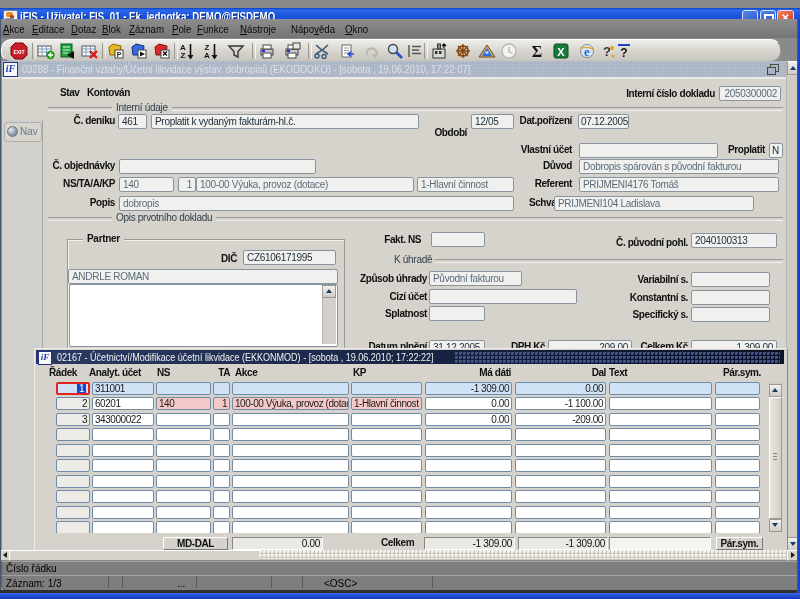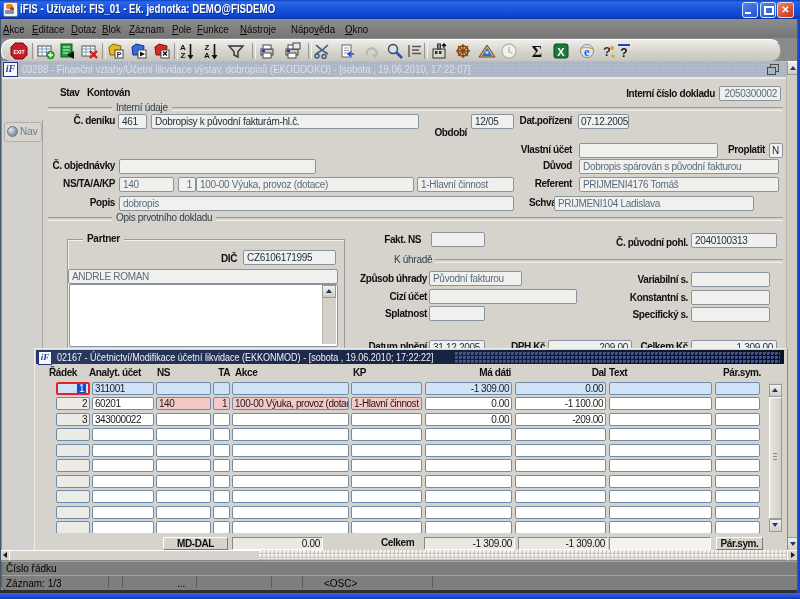--- a/index.html
+++ b/index.html
@@ -14,21 +14,21 @@
 .cell.ind{background:#ecebe6;}
 .cell.blue{background:#cfe2f6;}
 .cell.pink{background:#f5c9c7;}
 .hl{position:absolute;font:bold 10px "Liberation Sans",sans-serif;letter-spacing:-0.4px;color:#101010;white-space:nowrap;}
 .sep{position:absolute;width:2px;height:16px;border-left:1px solid #9a9a94;border-right:1px solid #f5f4f0;top:3px;}
 .ticon{position:absolute;top:2px;width:18px;height:18px;}
 </style></head>
 <body>
 <div id="app">
 
-<div class="abs" id="titlebar" style="left:0;top:0;width:800px;height:19px;background:linear-gradient(180deg,#0c3ec0 0%,#2a68ea 10%,#1a54dc 45%,#124ad2 75%,#0a36ae 100%);">
+<div class="abs" id="titlebar" style="left:0;top:8px;width:800px;height:19px;background:linear-gradient(180deg,#0c3ec0 0%,#2a68ea 10%,#1a54dc 45%,#124ad2 75%,#0a36ae 100%);">
   <div class="abs" style="left:3px;top:2px;width:13px;height:13px;background:#f4f2ee;border:1px solid #6a7a9a;border-radius:2px;">
     <div class="abs" style="left:2px;top:1px;width:7px;height:5px;background:#e88820;border-radius:2px;"></div>
     <div class="abs" style="left:6px;top:4px;width:4px;height:4px;background:#c03010;border-radius:2px;"></div>
     <div class="abs" style="left:1px;top:7px;width:9px;height:4px;background:#8090b0;border-radius:1px;"></div>
   </div>
   <div class="abs" style="left:20px;top:2px;font:bold 12px 'Liberation Sans',sans-serif;color:#fff;text-shadow:1px 1px 0 #0a2a80;transform:scaleX(0.81);transform-origin:0 0;white-space:nowrap;">iFIS - Uživatel: FIS_01 - Ek. jednotka: DEMO@FISDEMO</div>
   <div class="abs" style="left:742px;top:2px;width:14px;height:14px;border:1px solid #dce4f4;border-radius:3px;background:linear-gradient(145deg,#5585ec,#2053c8);">
         <div class="abs" style="left:2px;top:9px;width:6px;height:2px;background:#fff;"></div>
       </div>
   <div class="abs" style="left:760px;top:2px;width:14px;height:14px;border:1px solid #dce4f4;border-radius:3px;background:linear-gradient(145deg,#5585ec,#2053c8);">
@@ -205,21 +205,21 @@
 
     <div class="abs" id="w1form" style="left:0;top:0;width:784px;height:471px;">
           <div class="lbl" style="left:58px;top:8px;">Stav</div>
 <div class="lbl" style="left:85px;top:8px;">Kontován</div>
 <div class="lbl" style="left:553px;top:9px;width:160px;text-align:right;">Interní číslo dokladu</div>
 <div class="fld" style="left:717px;top:7px;width:54px;height:13px;text-align:right;">2050300002</div>
 <div class="etch" style="left:46px;top:28px;width:735px;"></div>
 <div class="glbl" style="left:110px;top:23px;">Interní údaje</div>
 <div class="lbl" style="left:43px;top:36px;width:70px;text-align:right;">Č. deníku</div>
 <div class="fld dk" style="left:116px;top:35px;width:21px;height:13px;">461</div>
-<div class="fld dk" style="left:149px;top:35px;width:260px;height:13px;">Dobropisy k původní fakturám-hl.č.</div>
+<div class="fld dk" style="left:149px;top:35px;width:260px;height:13px;">Proplatit k vydaným fakturám-hl.č.</div>
 <div class="lbl" style="left:403px;top:48px;width:62px;text-align:right;">Období</div>
 <div class="fld dk" style="left:469px;top:35px;width:35px;height:13px;">12/05</div>
 <div class="lbl" style="left:490px;top:36px;width:80px;text-align:right;">Dat.pořízení</div>
 <div class="fld dk" style="left:576px;top:35px;width:45px;height:13px;padding:0 2px;">07.12.2005</div>
 <div class="lbl" style="left:500px;top:65px;width:70px;text-align:right;">Vlastní účet</div>
 <div class="fld" style="left:577px;top:64px;width:131px;height:13px;"></div>
 <div class="lbl" style="left:653px;top:65px;width:110px;text-align:right;">Proplatit</div>
 <div class="fld dk" style="left:767px;top:64px;width:8px;height:13px;padding:0 2px;">N</div>
 <div class="lbl" style="left:38px;top:81px;width:75px;text-align:right;">Č. objednávky</div>
 <div class="fld" style="left:117px;top:80px;width:189px;height:13px;"></div>

